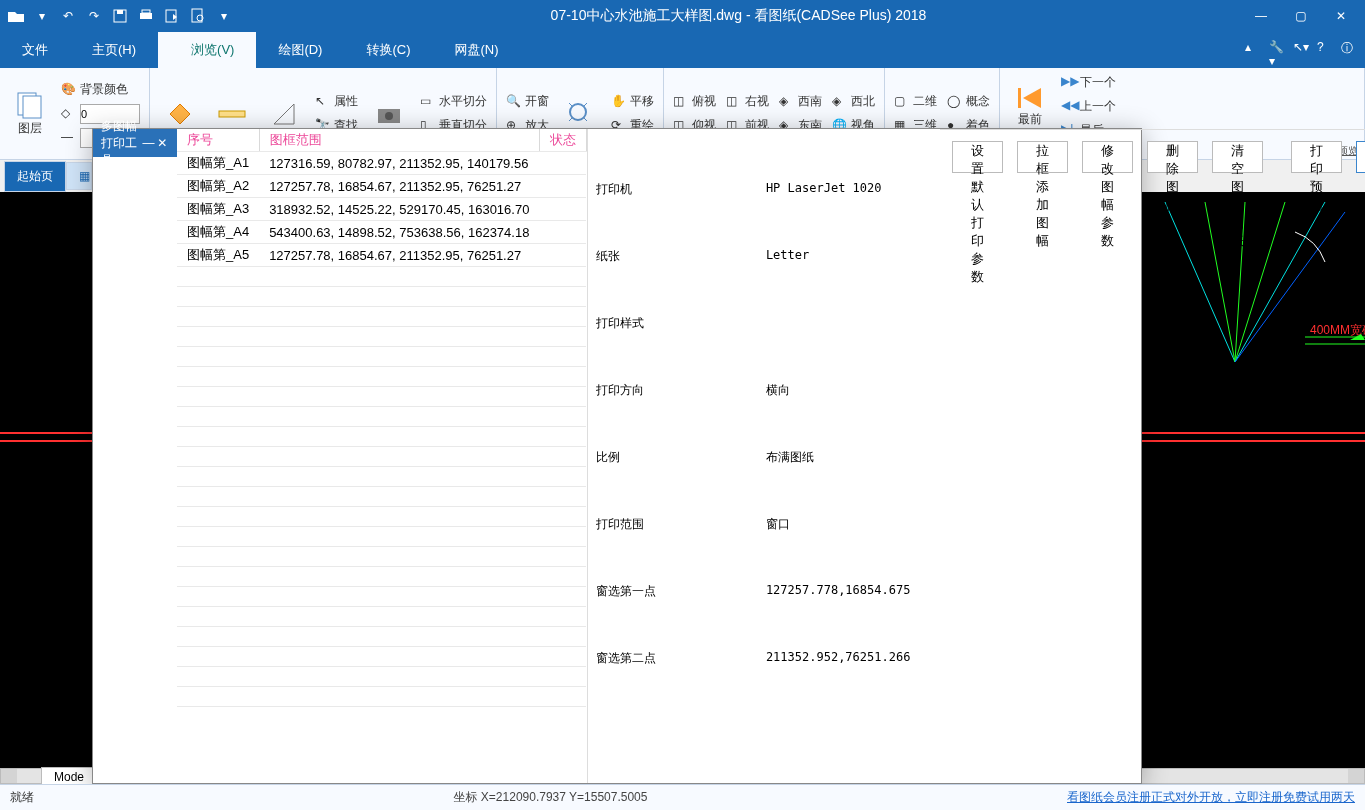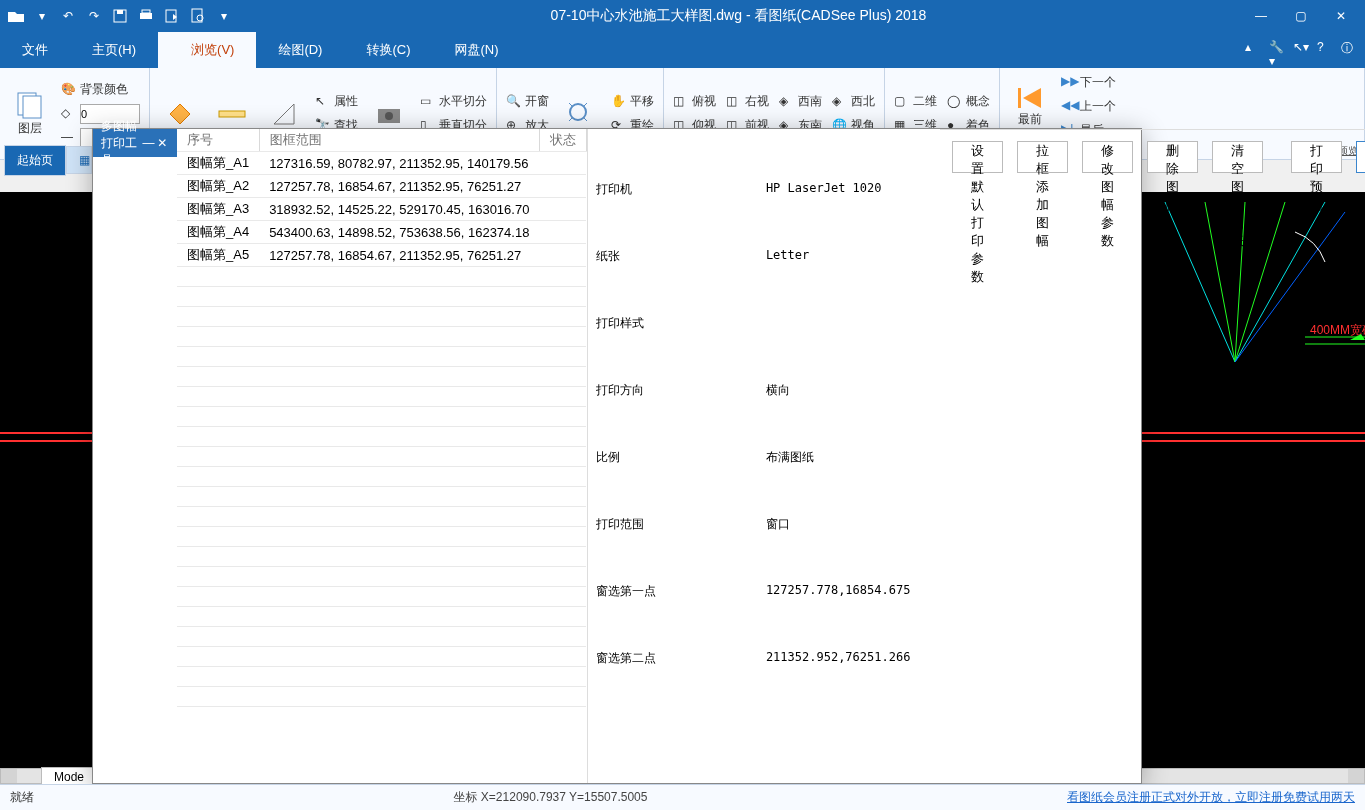--- a/index.html
+++ b/index.html
@@ -7,50 +7,50 @@
 
 .titlebar { height: 32px; background: #1968b3; display: flex; align-items: center; color: #fff; padding: 0 4px; }
 .titlebar .qat { display: flex; align-items: center; gap: 2px; }
 .titlebar .qat-btn { width: 24px; height: 24px; display: flex; align-items: center; justify-content: center; color: #fff; }
 .titlebar .title { flex: 1; text-align: center; font-size: 14px; }
 .titlebar .winctl { display: flex; }
 .titlebar .winctl div { width: 40px; height: 32px; display: flex; align-items: center; justify-content: center; }
 
 .tabs { height: 36px; background: #1968b3; display: flex; align-items: flex-end; }
 .tab { padding: 0 22px; height: 36px; line-height: 36px; color: #fff; font-size: 13px; }
-.tab.active { background: #f7faff; color: #c2410c; padding-left: 33px; }
+.tab.active { background: #f7faff; color: #0f766e; padding-left: 33px; }
 
 .ribbon { height: 92px; background: #f7faff; border-bottom: 1px solid #c6d4e6; display: flex; position: relative; }
 .rgroup { border-right: 1px solid #c6d4e6; display: flex; flex-direction: column; padding: 2px 6px; }
 .rgroup .body { flex: 1; display: flex; align-items: center; gap: 4px; }
 .rgroup .label { text-align: right; font-size: 10px; color: #555; padding: 2px 0; text-decoration: underline; }
 .rbtn { display:flex; flex-direction:column; align-items:center; justify-content:center; width:48px; height:60px; font-size:11px; color:#333; }
 .mini { display:flex; align-items:center; gap:3px; height:24px; font-size:11px; color:#333; padding:0 3px; white-space:nowrap; }
 .mini .ic { width:16px; height:16px; }
 .stack { display:flex; flex-direction:column; }
 .rgroup input[type=text] { width:60px; height:20px; font-size:11px; border:1px solid #aaa; }
 
 .right-tools { position:absolute; right:6px; top:40px; display:flex; gap:6px; align-items:center; color:#fff; }
 .right-tools .t { width:18px; height:18px; }
 
 .workspace { position:absolute; left:0; top:192px; right:0; bottom:26px; background:#000; }
-.doc-tabs { position:absolute; left:0; top:144px; height:32px; display:flex; align-items:center; gap:0; padding-left:4px; }
+.doc-tabs { position:absolute; left:0; top:160px; height:32px; display:flex; align-items:center; gap:0; padding-left:4px; }
 .doc-tab { padding:6px 12px; font-size:12px; color:#1968b3; background:#fff; border:1px solid #c6d4e6; }
 .canvas-lines { position:absolute; right:0; top:0; width:220px; height:250px; }
 
 .dialog { position:absolute; left:92px; top:128px; width:1050px; height:656px; background:#fff; border:1px solid #888; display:flex; flex-direction:row; box-shadow:0 4px 24px rgba(0,0,0,0.3); }
 .dialog .dlg-title { height:28px; background:#2a71b8; color:#fff; display:flex; align-items:center; padding:0 8px; font-size:12px; }
 .dialog .dlg-title .spacer { flex:1; }
 .dialog .dlg-title .dlgbtn { width:28px; text-align:center; }
 .dialog .content { flex:1; display:flex; }
 .dialog .left { flex:1; overflow:auto; border-right:1px solid #ddd; }
 .dialog .right { width:352px; padding:4px 8px; }
 .dialog table { width:100%; border-collapse:collapse; }
 .dialog th, .dialog td { text-align:left; padding:2px 10px; font-size:13px; border-bottom:1px solid #e9e9e9; height:20px; white-space:nowrap; }
-.dialog th { font-weight:normal; color:#737373; border-right:1px solid #d9d9d9; }
+.dialog th { font-weight:normal; color:#ec4899; border-right:1px solid #d9d9d9; }
 .dialog .props { font-size:13px; }
 .dialog .props .row { display:flex; height:19px;margin-top:48px; }
 .dialog .props .k { width:170px; }
 .dialog .props .v { flex:1; font-family:"Consolas",monospace; }
 .dialog .footer { height:54px; border-top:1px solid #ddd; display:flex; align-items:center; gap:14px; padding:0 12px; }
 .dialog .footer button { height:32px; padding:0 18px; background:#fff; border:1px solid #bbb; font-size:13px; }
 .dialog .footer .stretch { flex:1; }
 .dialog .footer button.primary { border:1px solid #3a85cd; }
 .btab { padding:2px 12px; border:1px solid #bbb; background:#fff; font-size:12px; }
 

